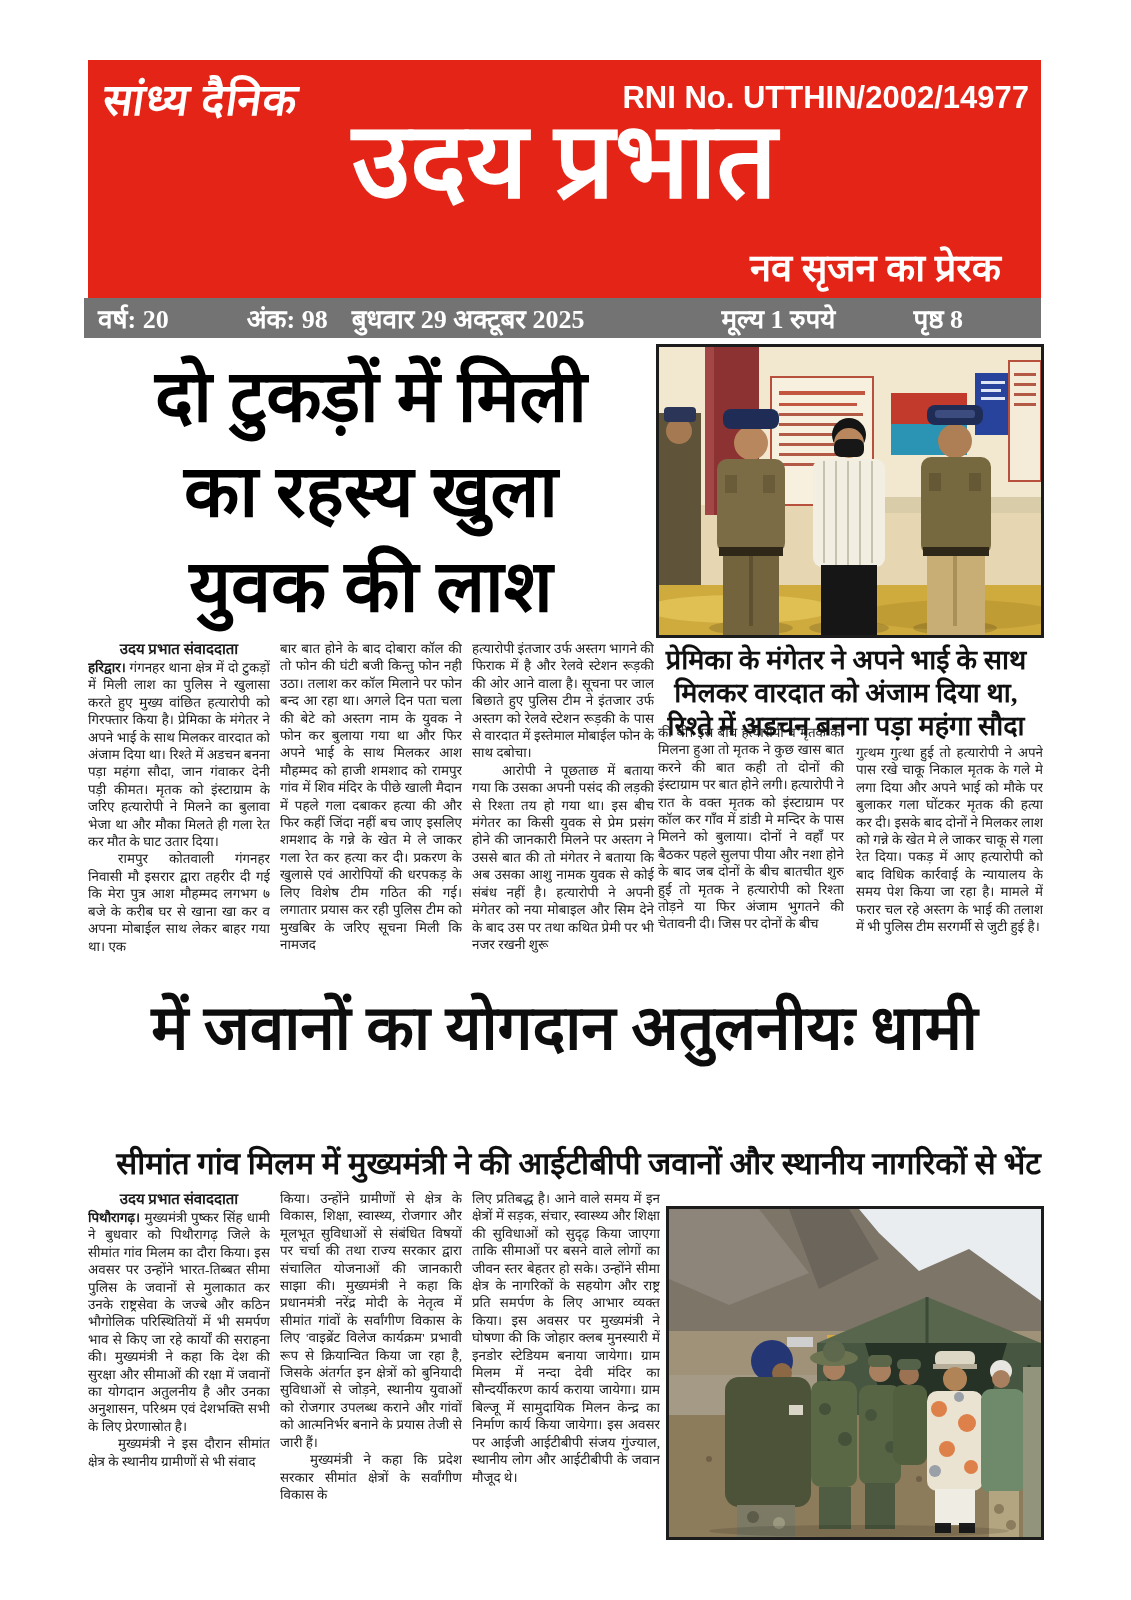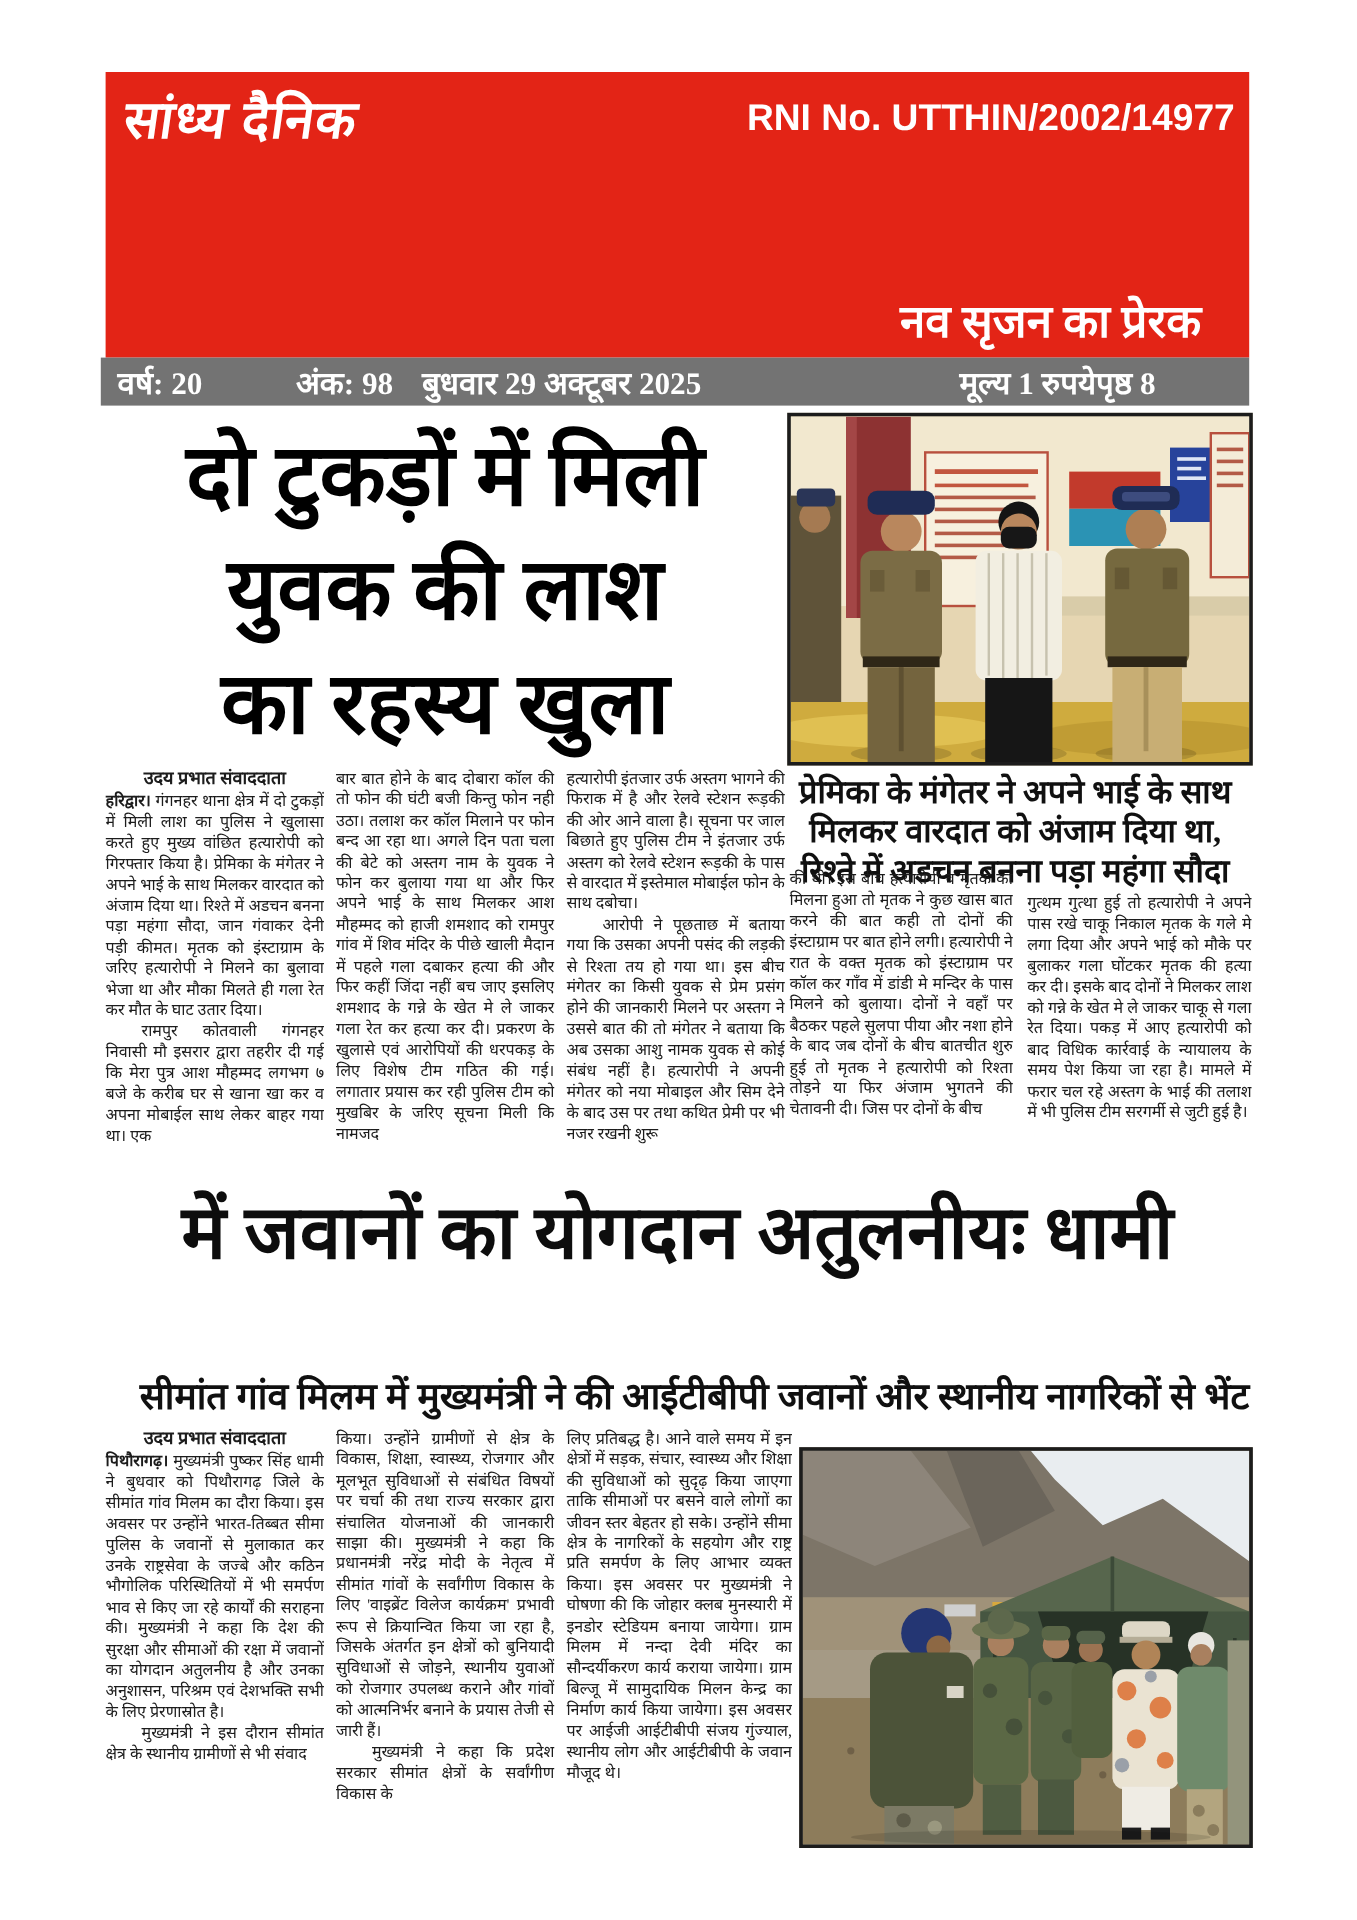--- a/index.html
+++ b/index.html
@@ -14,21 +14,21 @@
   .m-title { position:absolute; left:0; right:0; top:44px; text-align:center; font-size:106px; font-weight:800; line-height:1.1; white-space:nowrap; }
   .m-tagline { position:absolute; right:40px; top:180px; font-size:38px; font-weight:bold; }
 
   
   .infobar { left:84px; top:298px; width:957px; height:40px; background:#737373; color:#fff;
              display:flex; align-items:center; font-size:26px; font-weight:bold; white-space:nowrap; }
   .ib-year   { margin-left:14px; }
   .ib-issue  { margin-left:78px; }
   .ib-date   { margin-left:24px; }
   .ib-price  { margin-left:auto; }
-  .ib-pages  { margin-right:78px; }
+  .ib-pages  { margin-left:78px; margin-right:78px; }
 
   
   .a1-headline { left:88px; top:350px; width:566px; text-align:center; font-size:72px; line-height:95px; font-weight:800; color:#000000; }
   .photo1 { left:656px; top:344px; width:388px; height:294px; border:3px solid #1c1c1c; background:#ecdfc2; overflow:hidden; }
   .photo1 svg, .photo2 svg { display:block; width:100%; height:100%; }
   .caption1 { left:648px; top:644px; width:396px; text-align:center; font-size:27px; line-height:33px; font-weight:600; color:#101010; }
 
   .bodycol { font-size:13.4px; line-height:17.4px; text-align:justify; overflow:hidden; color:#1c1c1c; }
   .bodycol p { margin:0; }
   .bodycol p.ind { text-indent:30px; }
@@ -48,36 +48,37 @@
   .a2c2 { left:280px; top:1190px; width:182px; height:376px; }
   .a2c3 { left:472px; top:1190px; width:188px; height:376px; }
   .photo2 { left:666px; top:1206px; width:378px; height:334px; border:3px solid #1c1c1c; background:#a59a85; overflow:hidden; }
 </style>
 </head>
 <body>
 
 <div class="abs masthead">
   <div class="m-edition">सांध्य दैनिक</div>
   <div class="m-rni">RNI No. UTTHIN/2002/14977</div>
+  <h1 class="m-title">उदय प्रभात</h1>
   <div class="m-tagline">नव सृजन का प्रेरक</div>
 </div>
 
 <div class="abs infobar">
   <span class="ib-year">वर्ष: 20</span>
   <span class="ib-issue">अंक: 98</span>
   <span class="ib-date">बुधवार 29 अक्टूबर 2025</span>
   <span class="ib-price">मूल्य 1 रुपये</span>
   <span class="ib-pages">पृष्ठ 8</span>
 </div>
 
 <section>
   <h2 class="abs a1-headline">
     <div>दो टुकड़ों में मिली</div>
+    <div>का रहस्य खुला</div>
     <div>युवक की लाश</div>
-    <div>का रहस्य खुला</div>
   </h2>
 
   <figure class="abs photo1" title="थाने में दो पुलिसकर्मियों के बीच मास्क पहने गिरफ्तार युवक">
     <svg viewBox="0 0 382 288" preserveAspectRatio="none">
       <rect width="382" height="288" fill="#ecdfc2"></rect>
       <rect width="382" height="158" fill="#f2e8cf"></rect>
       <rect y="158" width="382" height="84" fill="#e6d6b2"></rect>
       <g>
         <rect x="0" y="66" width="42" height="180" fill="#5f5339"></rect>
         <circle cx="20" cy="84" r="13" fill="#a57a52"></circle>

